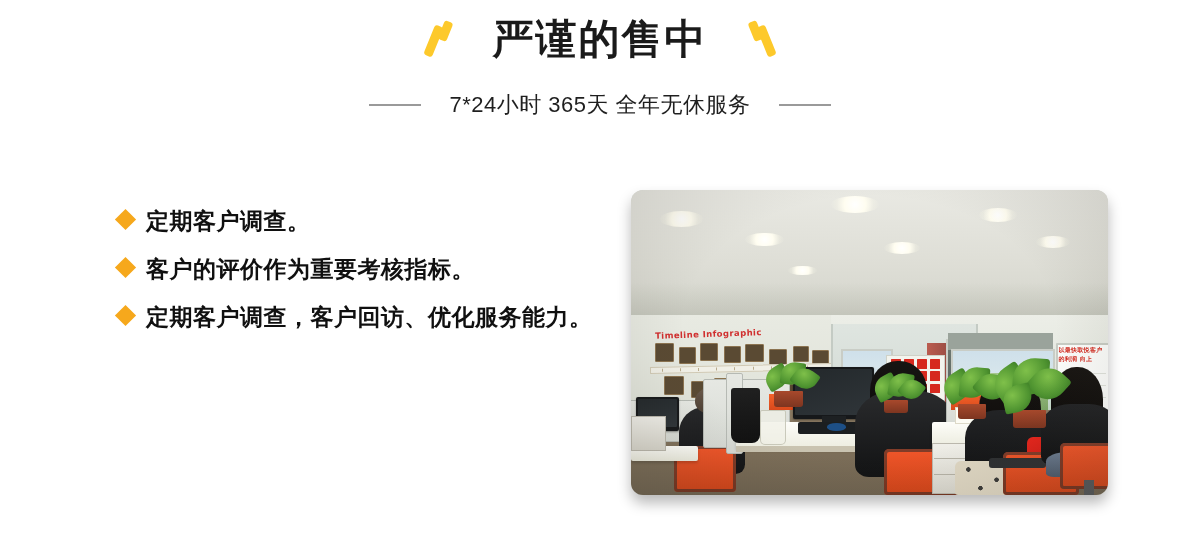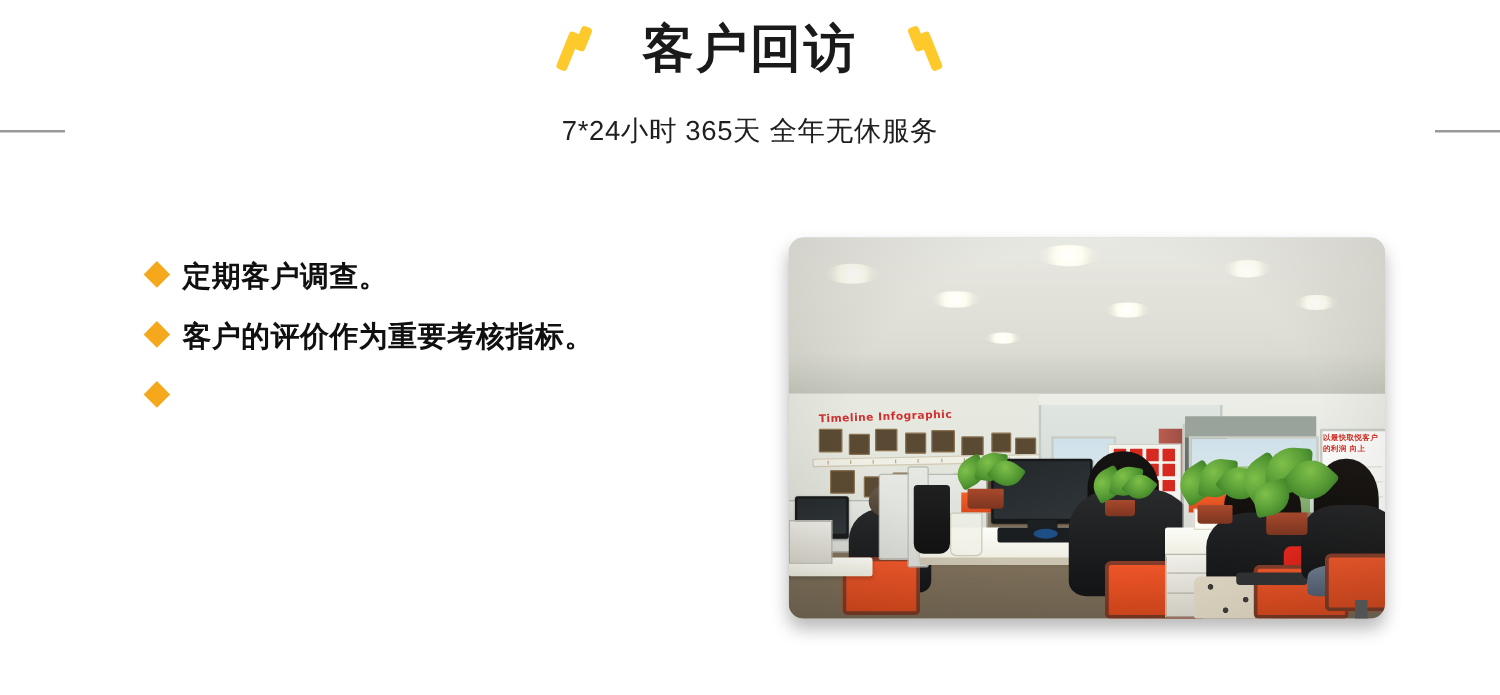--- a/index.html
+++ b/index.html
@@ -89,21 +89,21 @@
     transform: rotate(-22deg);
   }
 
   .subtitle-row {
     position: absolute;
     top: 90px;
     left: 0;
     width: 1200px;
     display: flex;
     align-items: center;
-    justify-content: space-between;
+    justify-content: center;
     gap: 20px;
   }
   .sub-dash {
     display: inline-block;
     width: 52px;
     height: 2px;
     background: #9a9a9a;
   }
   .subtitle-text {
     font-size: 22px;
@@ -437,21 +437,21 @@
 
 <div class="page">
 
   <div class="header">
 
     <div class="title-row">
       <span class="deco deco-left">
         <span class="bar long"></span>
         <span class="bar short"></span>
       </span>
-      <span class="title-text">客户回访</span>
+      <span class="title-text">严谨的售中</span>
       <span class="deco deco-right">
         <span class="bar long"></span>
         <span class="bar short"></span>
       </span>
     </div>
 
     <div class="subtitle-row">
       <span class="sub-dash"></span>
       <span class="subtitle-text">7*24小时 365天 全年无休服务</span>
       <span class="sub-dash"></span>
@@ -469,20 +469,21 @@
       </span>
     </div>
 
     <div class="bullet-item">
       <span class="diamond"></span>
       <span class="bullet-text">客户的评价作为重要考核指标。</span>
     </div>
 
     <div class="bullet-item">
       <span class="diamond"></span>
+      <span class="bullet-text">定期客户调查，客户回访、优化服务能力。</span>
     </div>
 
 
   </div>
 
   <div class="photo-wrap">
     <div class="photo photo-soft">
 
       <div class="ceiling"></div>
       <div class="ceiling-shade"></div>

